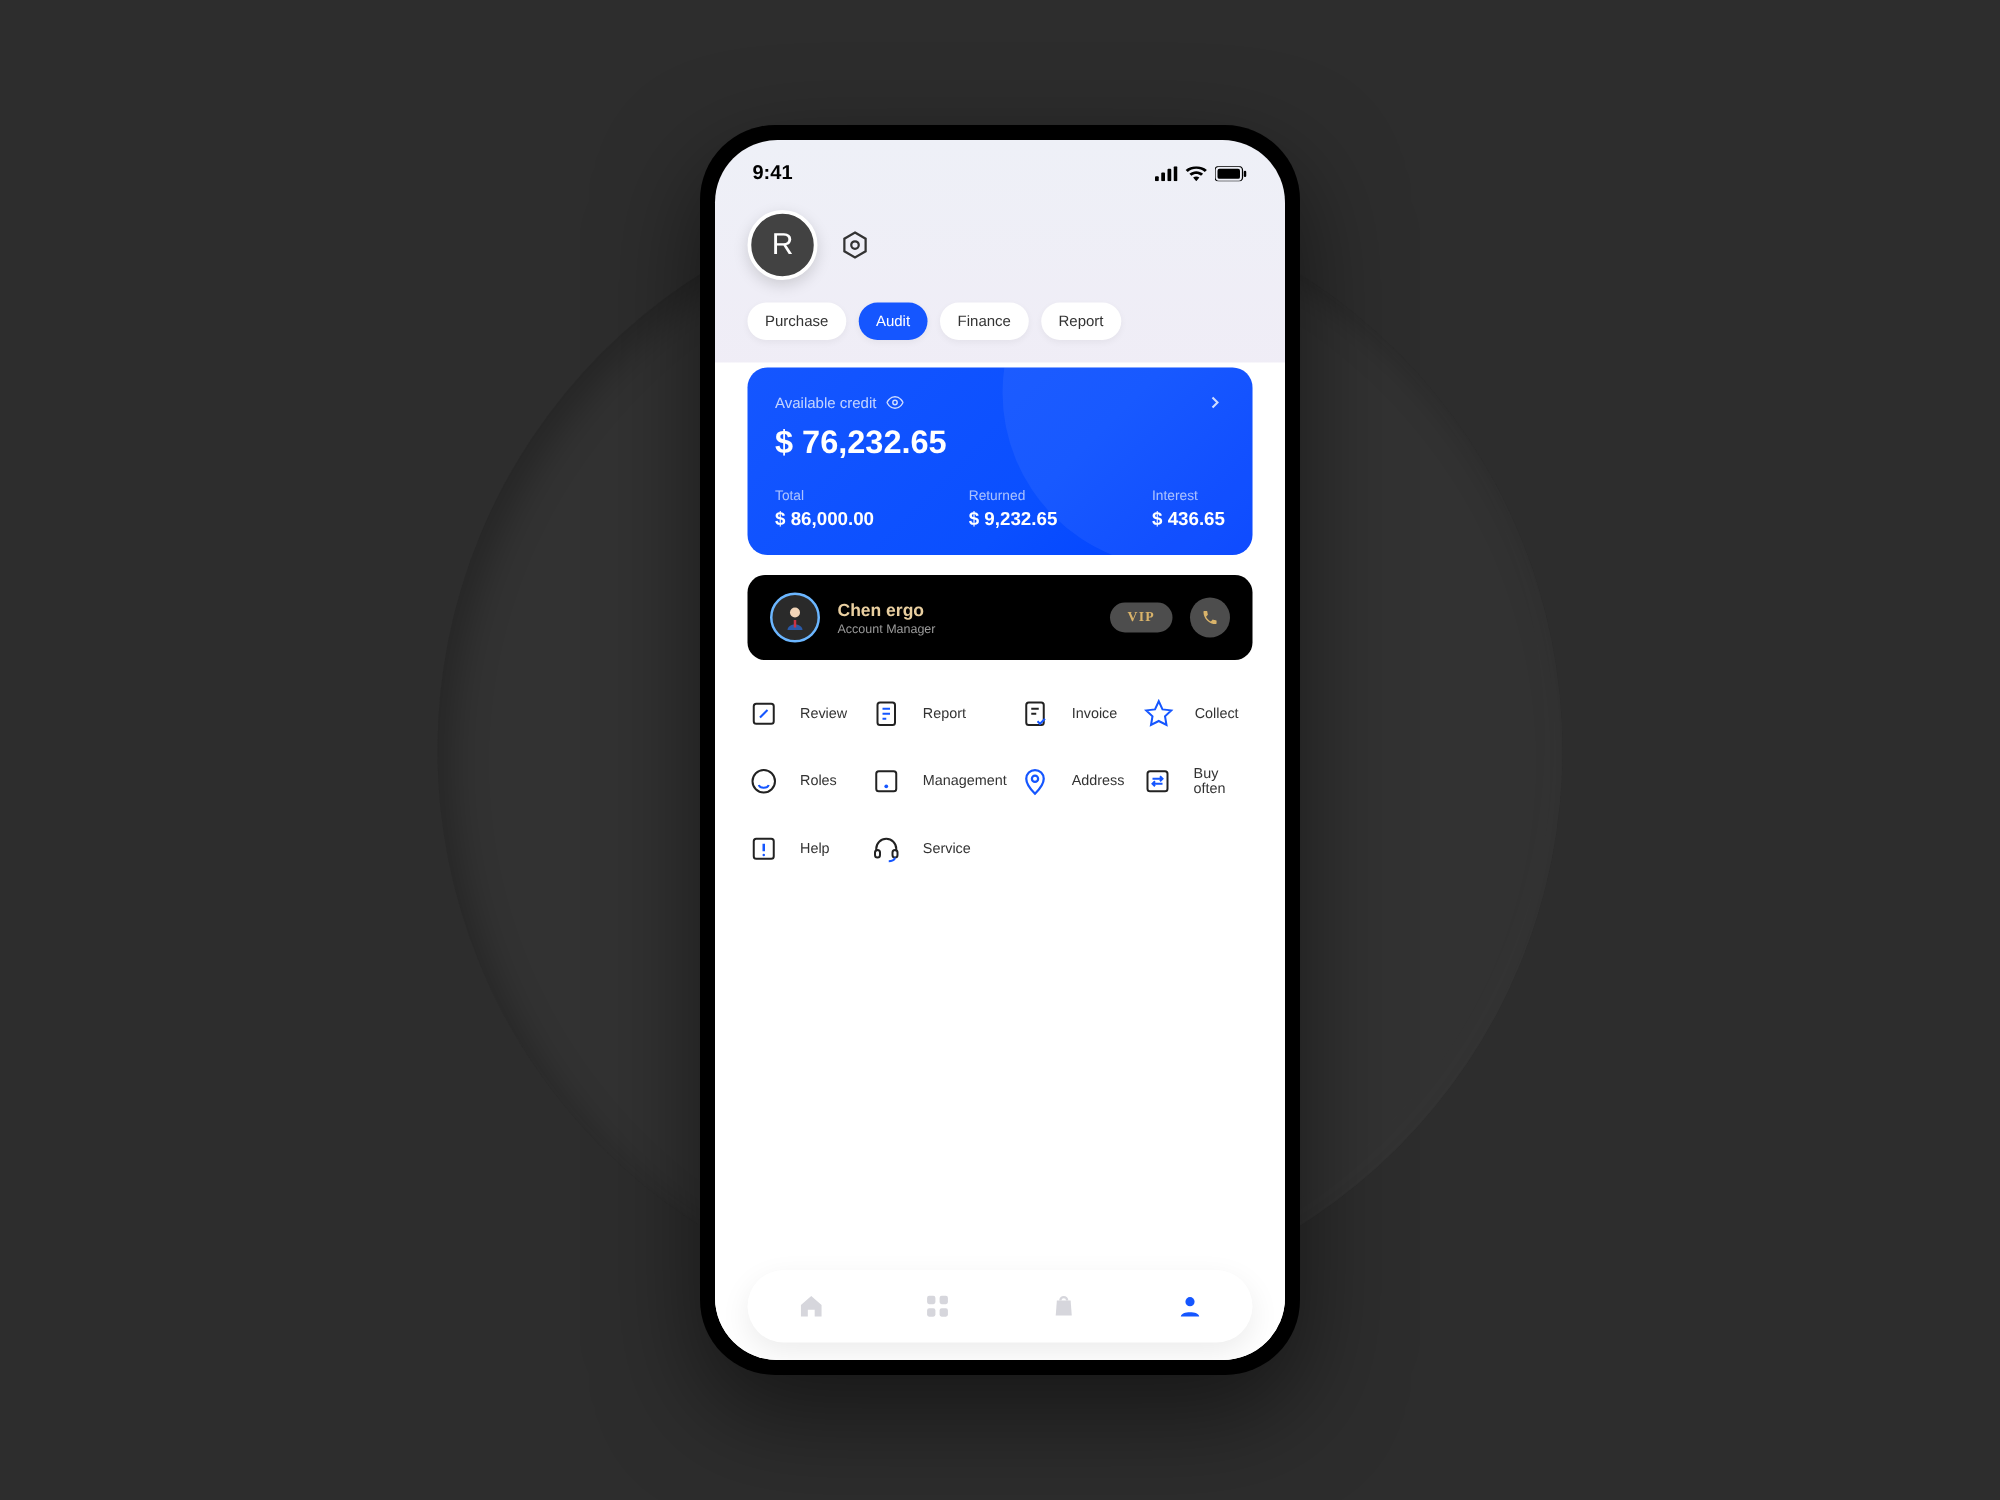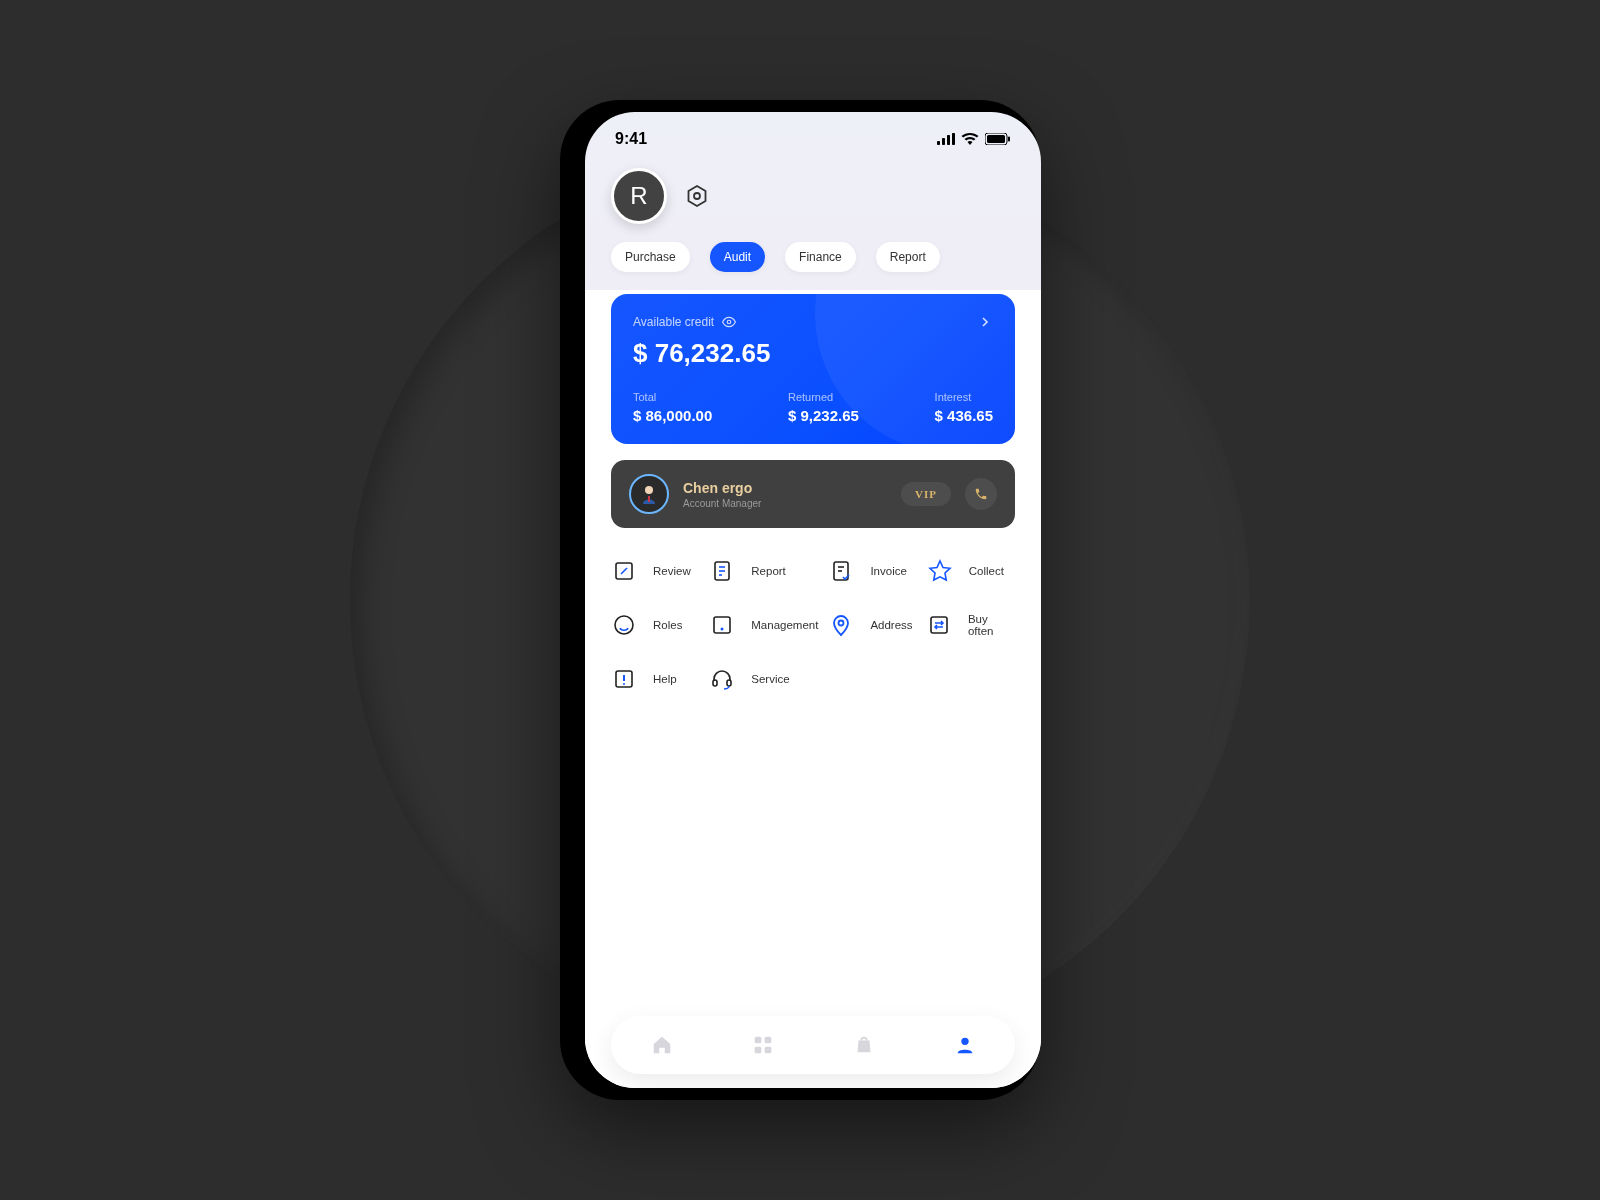--- a/index.html
+++ b/index.html
@@ -36,21 +36,20 @@
   }
   .screen {
     width: 100%;
     height: 100%;
     background: linear-gradient(180deg, #eef0f7 0%, #f0ecf6 25%, #fff 35%);
     border-radius: 50px;
     overflow: hidden;
     position: relative;
     display: flex;
     flex-direction: column;
-    margin-left: 13px;
   }
   .status-bar {
     display: flex;
     justify-content: space-between;
     align-items: center;
     padding: 18px 30px 8px;
     font-size: 16px;
     font-weight: 600;
     color: #000;
   }
@@ -80,21 +79,21 @@
   .header-sub { font-size: 12px; color: #8c8c94; margin-top: 2px; }
   .settings-btn {
     width: 32px;
     height: 32px;
     display: flex;
     align-items: center;
     justify-content: center;
   }
   .tabs {
     display: flex;
-    gap: 20px;
+    gap: 10px;
     padding: 18px 26px 18px;
   }
   .tab {
     padding: 8px 14px;
     border-radius: 18px;
     background: #fff;
     font-size: 12px;
     font-weight: 500;
     color: #333;
     box-shadow: 0 2px 6px rgba(0,0,0,0.05);
@@ -123,21 +122,21 @@
     background: rgba(255,255,255,0.06);
     top: -120px; right: -80px;
   }
   .credit-top { display: flex; align-items: center; justify-content: space-between; }
   .credit-label { font-size: 12px; color: rgba(255,255,255,0.75); display: flex; align-items: center; gap: 8px; }
   .credit-amount { font-size: 26px; font-weight: 600; margin-top: 8px; }
   .credit-row { display: flex; justify-content: space-between; margin-top: 22px; }
   .credit-col .lbl { font-size: 11px; color: rgba(255,255,255,0.65); }
   .credit-col .val { font-size: 15px; font-weight: 600; margin-top: 4px; }
   .manager-card {
-    background: #404040;
+    background: #000000;
     border-radius: 14px;
     padding: 14px 18px;
     display: flex;
     align-items: center;
     gap: 14px;
     margin-top: 16px;
   }
   .manager-avatar {
     width: 40px; height: 40px;
     border-radius: 50%;

